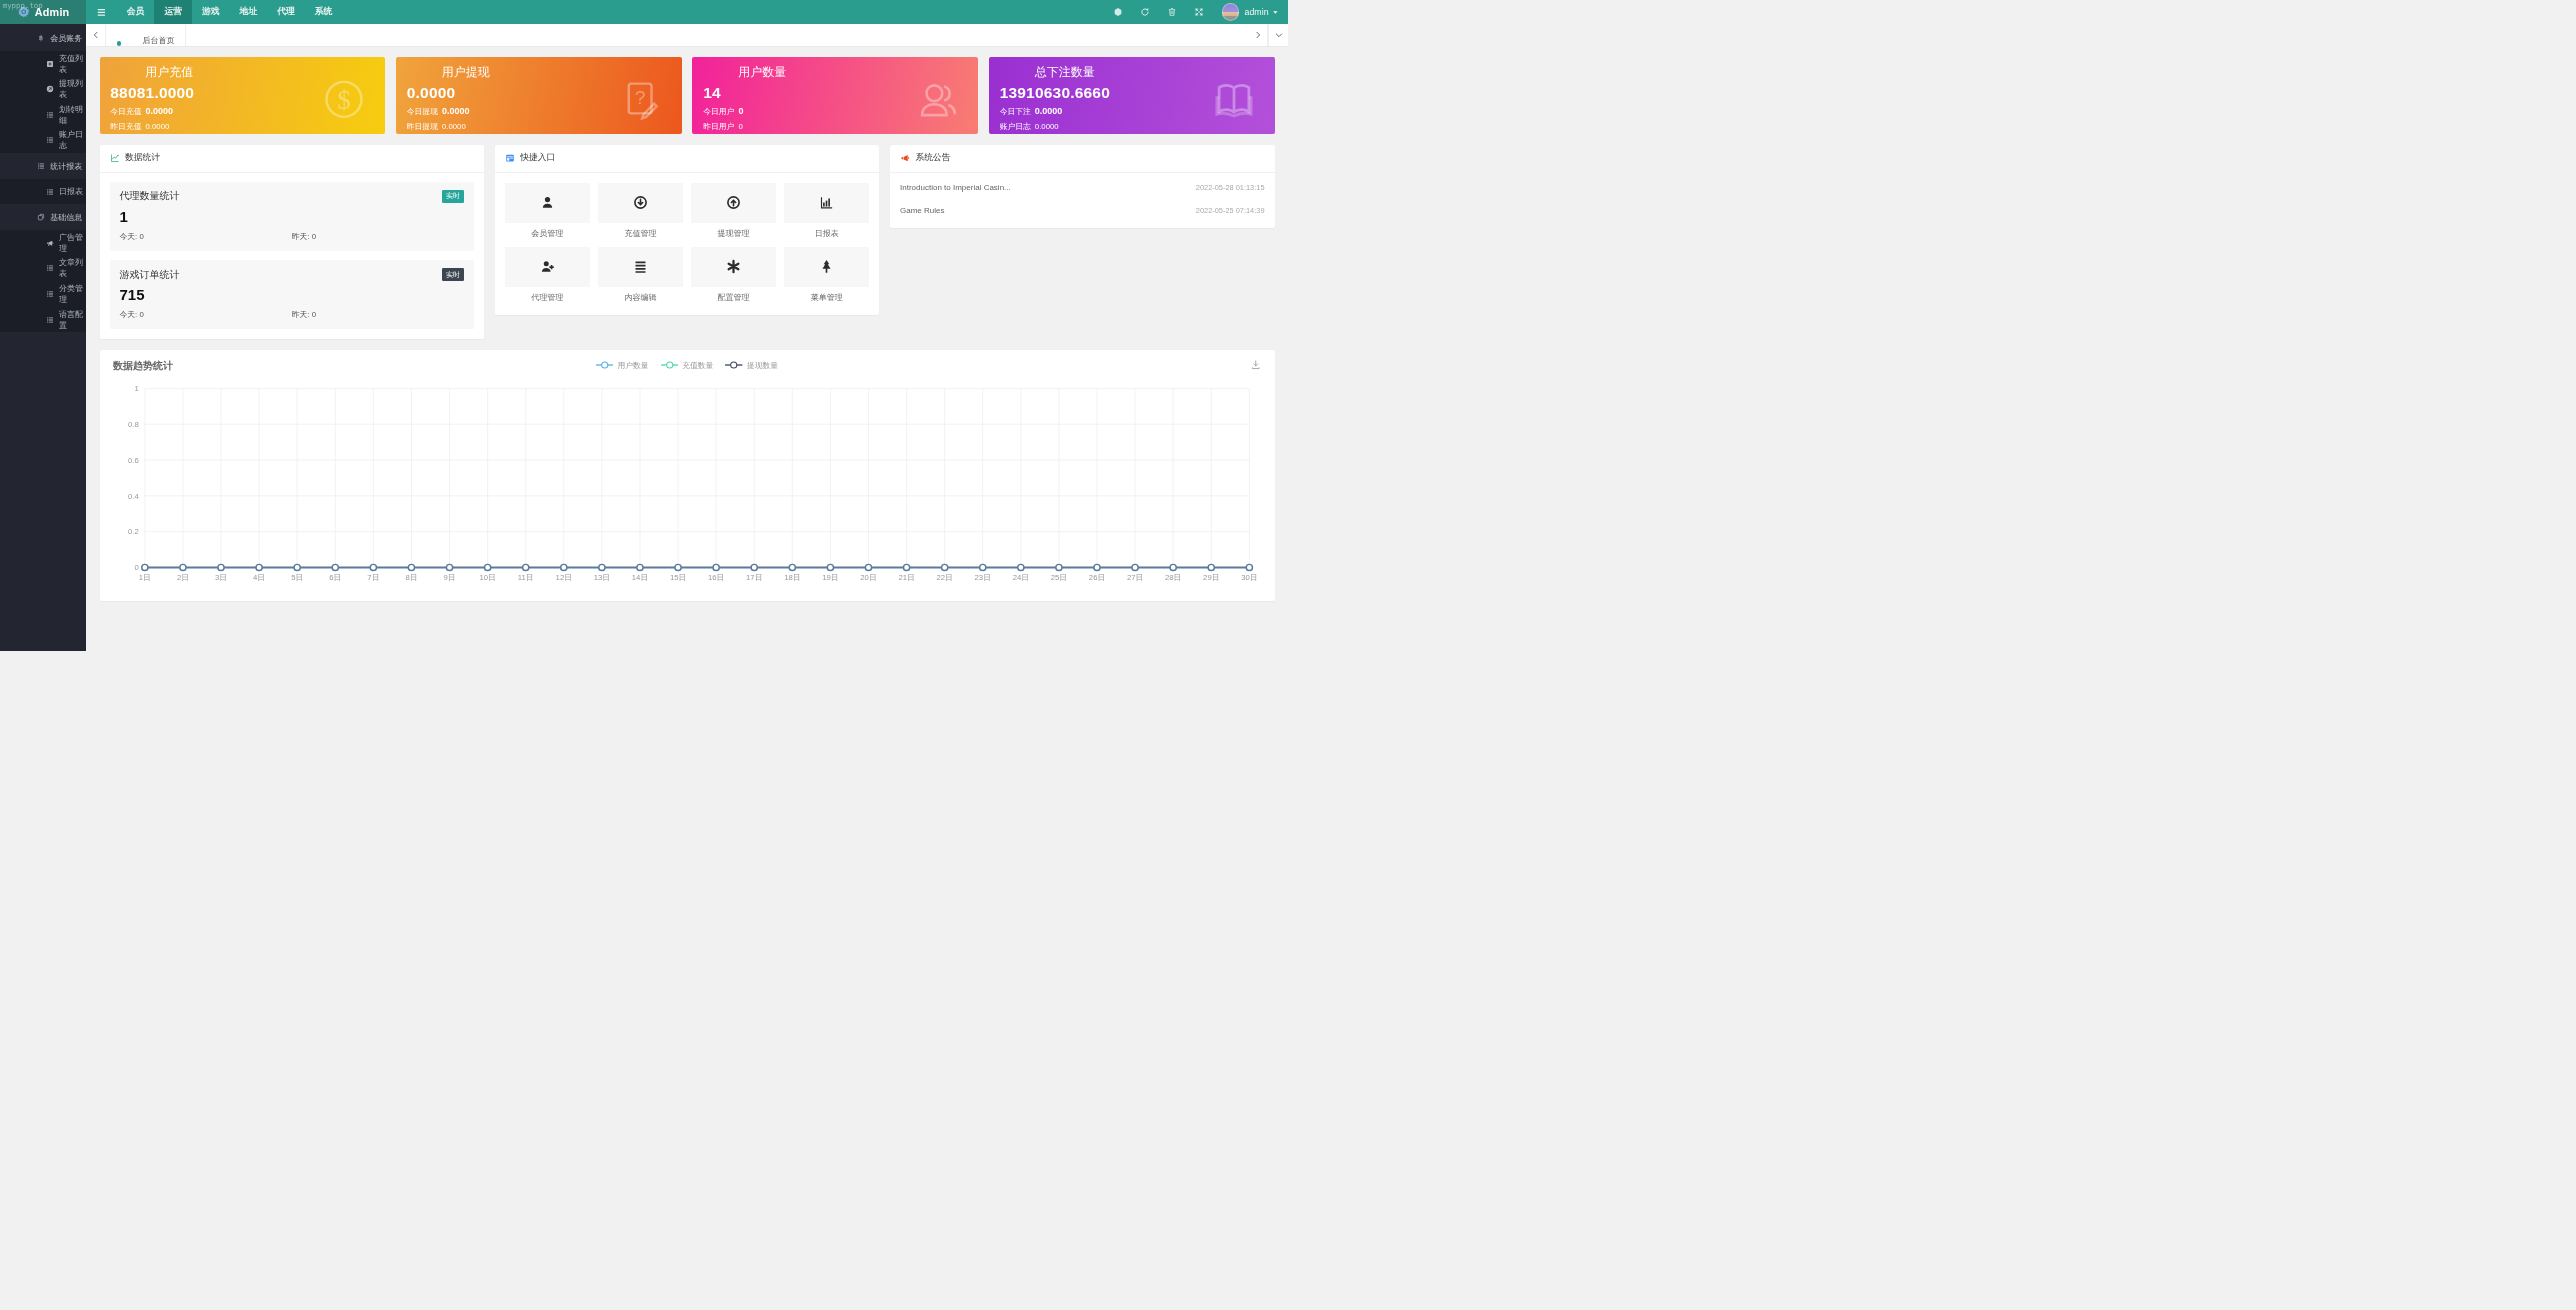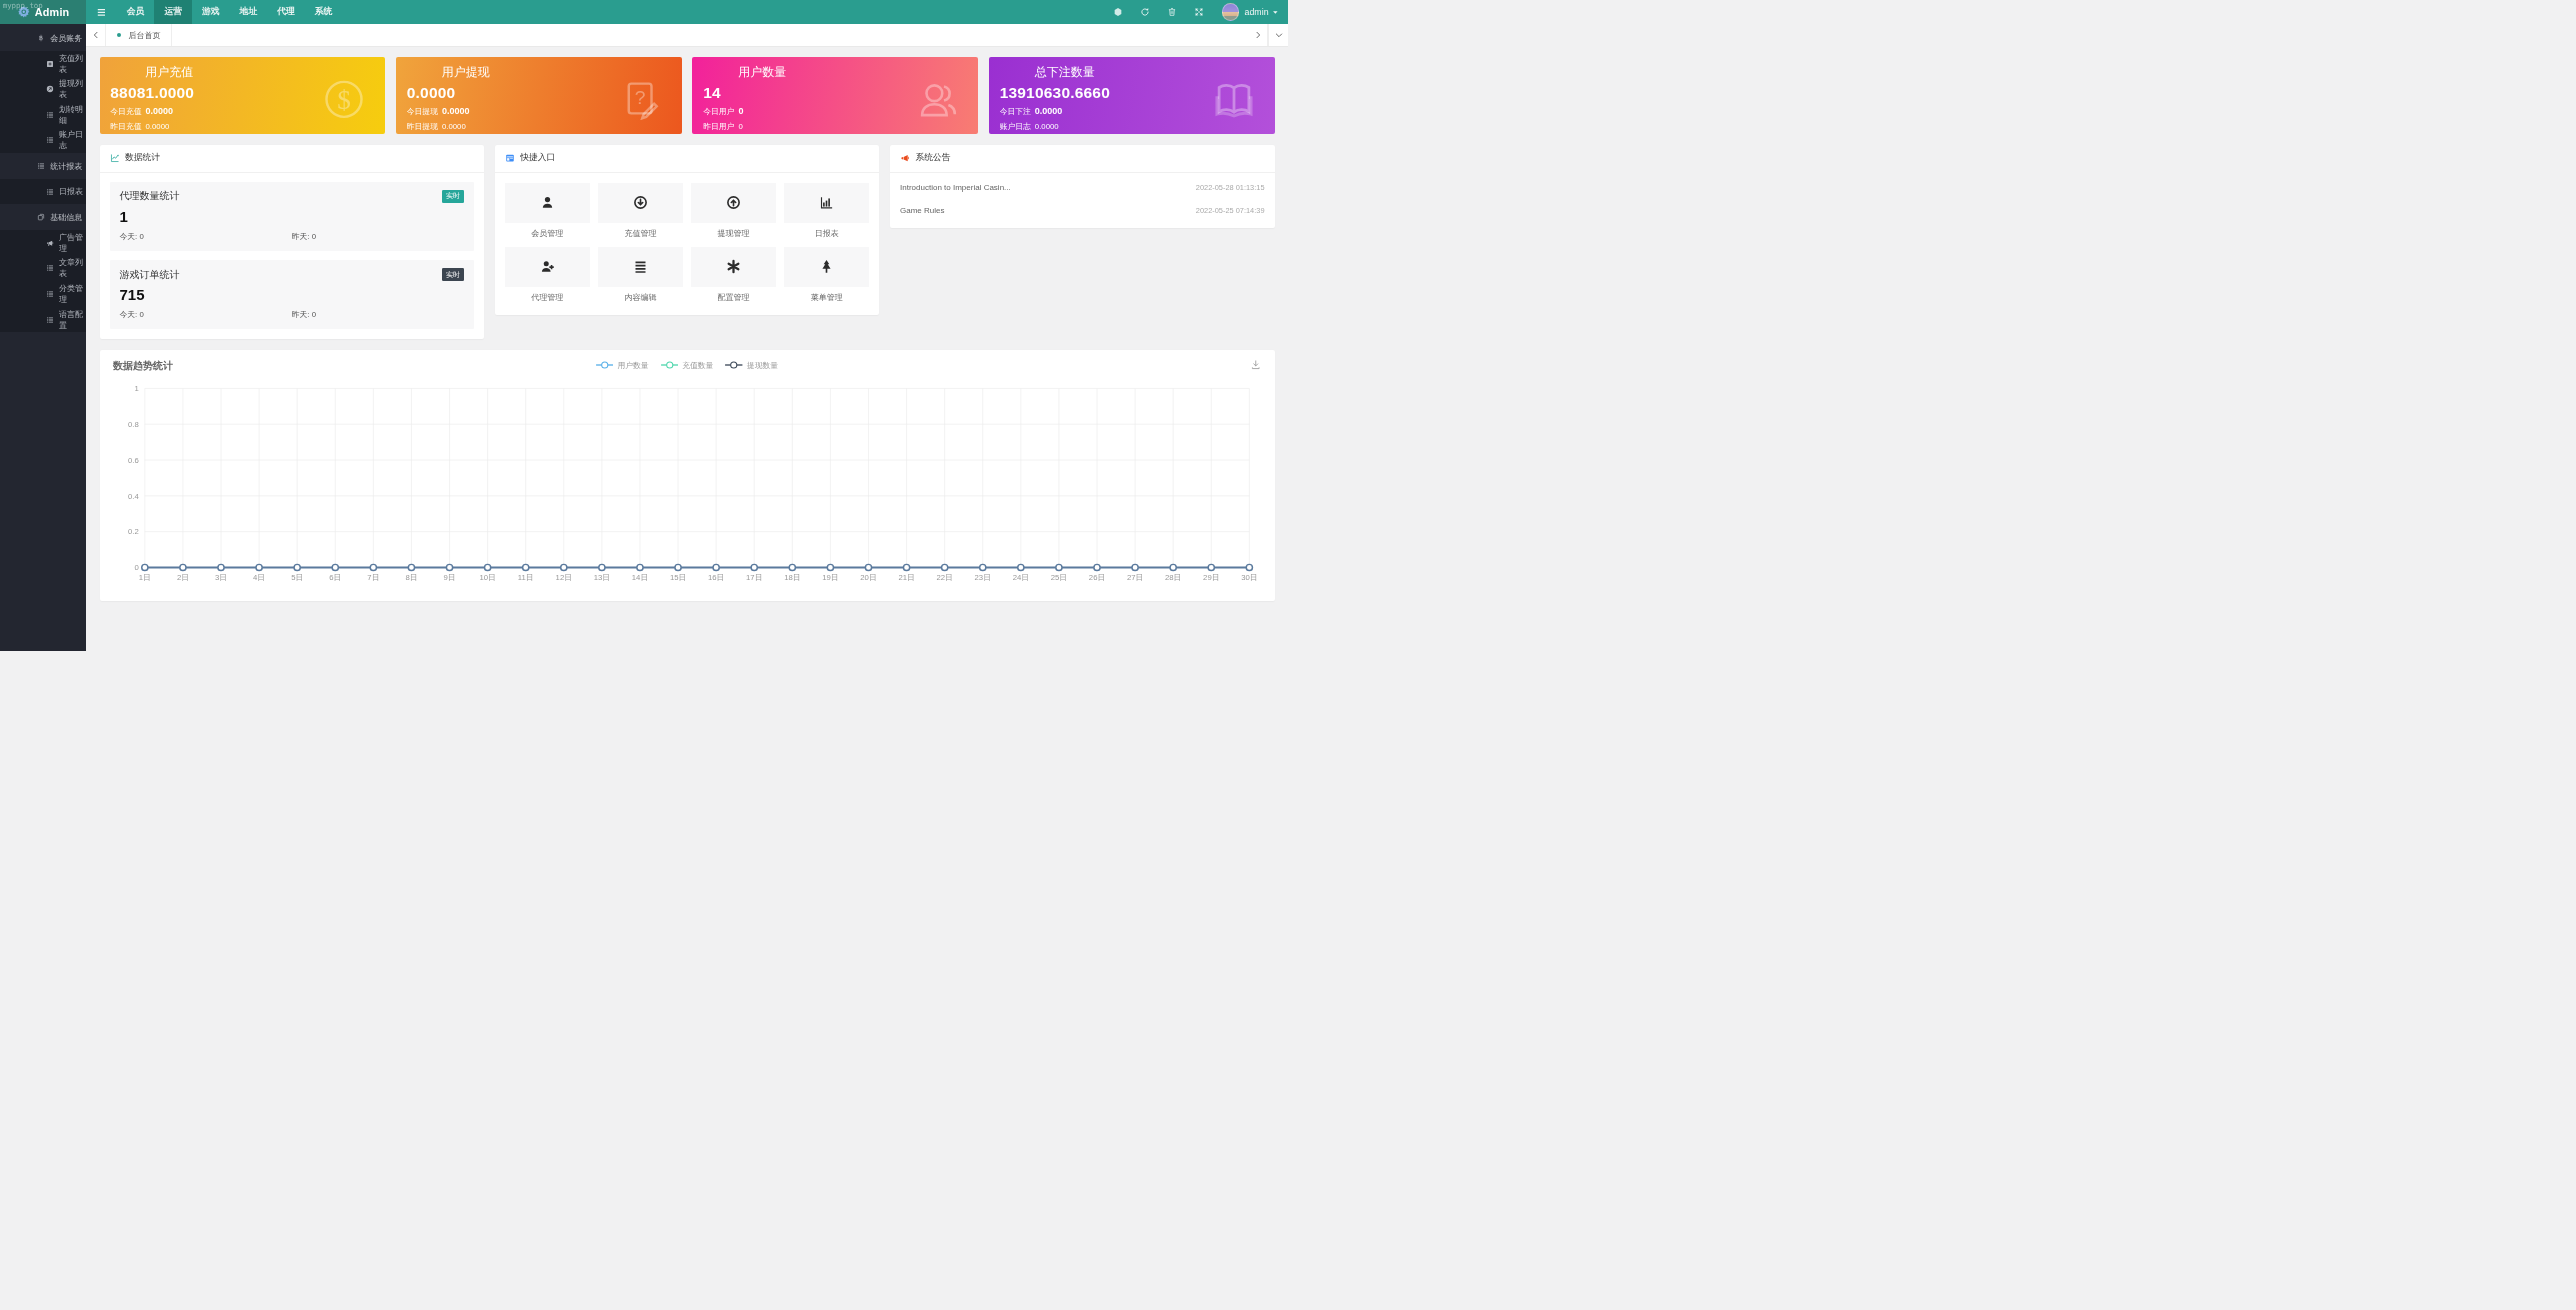--- a/index.html
+++ b/index.html
@@ -38,21 +38,21 @@
   .side-group .side-item { padding-left:17.5px; color:#b2b6be; }
 
   .main { flex:1; display:flex; flex-direction:column; min-width:0; }
 
   
   .tabbar { height:23px; background:#fff; display:flex; align-items:stretch; border-bottom:0.7px solid #e9e9e9; }
   .tab-nav { width:20px; display:flex; align-items:center; justify-content:center; color:#444;
     cursor:pointer; border-right:0.7px solid #eee; }
   .tab-nav.rb { border-right:none; border-left:0.7px solid #eee; }
   .tab-nav .icon12 { width:8px; height:8px; }
-  .tab { display:flex; align-items:center; gap:7px; padding:0 10.8px; font-size:8px; color:#555;
+  .tab { display:flex; align-items:flex-end; gap:21px; padding:0 10.8px; font-size:8px; color:#555;
     border-right:0.7px solid #eee; background:#fff; cursor:pointer; }
   .tab .dot { width:4.7px; height:4.7px; border-radius:50%; background:#2a9d8f; }
   .tab-spacer { flex:1; }
 
   
   .content { flex:1; overflow:hidden; padding:10px 13.5px 0; }
 
   .cards { display:grid; grid-template-columns:repeat(4,1fr); gap:10.8px; }
   .stat-card { position:relative; height:77px; border-radius:2px; padding:7.4px 10.8px; color:#fff; overflow:hidden; }
   .stat-card .t { font-size:12px;margin-left:35px; }

